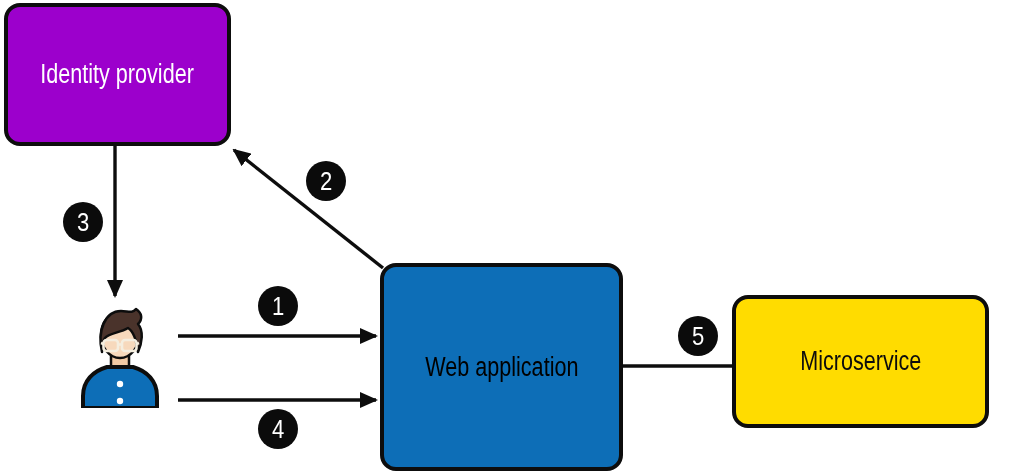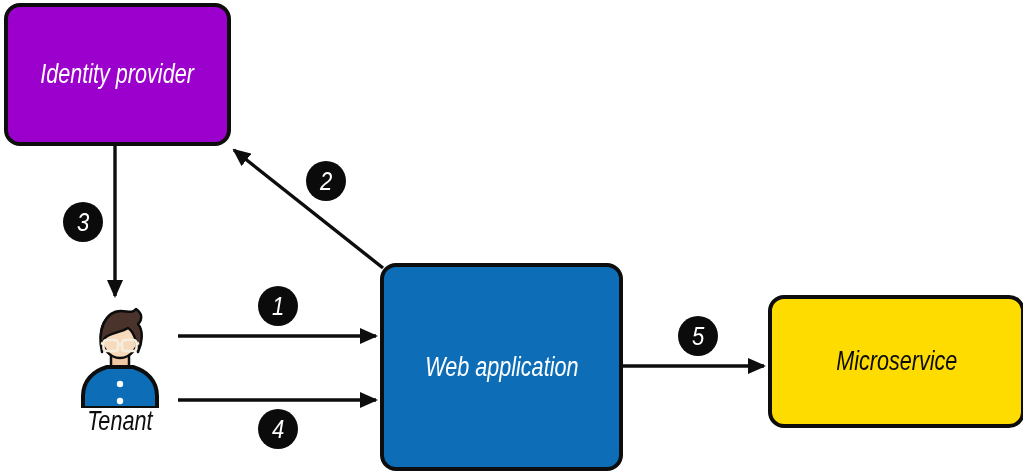--- a/index.html
+++ b/index.html
@@ -4,21 +4,20 @@
 <style>
   html, body { margin: 0; padding: 0; background: #ffffff; }
   body { font-family: "Liberation Sans", sans-serif; }
 
   .canvas {
     position: relative;
     width: 1023px;
     height: 474px;
     background: var(--color-background, #ffffff);
     overflow: hidden;
-    font-style: italic;
   }
 
   .node {
     position: absolute;
     box-sizing: border-box;
     border: 4px solid var(--color-ink, #0d0d0d);
     border-radius: 16px;
     display: flex;
     align-items: center;
     justify-content: center;
@@ -32,24 +31,24 @@
   }
 
   .node-identity {
     left: 4px; top: 3px; width: 227px; height: 143px;
     background: var(--color-identity-purple, #9c00cc);
     color: #ffffff;
   }
   .node-webapp {
     left: 380px; top: 263px; width: 243px; height: 208px;
     background: var(--color-webapp-blue, #0d6eb7);
-    color: #ffffff;
+    color: #000000;
   }
   .node-micro {
-    left: 768px; top: 295px; width: 257px; height: 133px;
+    left: 732px; top: 295px; width: 257px; height: 133px;
     background: var(--color-microservice-yellow, #ffdc00);
     color: var(--color-ink, #0d0d0d);
   }
 
   .arrows {
     position: absolute; left: 0; top: 0;
     pointer-events: none;
   }
 
   .badge {
@@ -153,23 +152,20 @@
 
     <g stroke="#f5eedf" stroke-width="2.6" fill="none">
       <rect x="27.5" y="35" width="14.5" height="11" rx="3"></rect>
       <rect x="46" y="35" width="14.5" height="11" rx="3"></rect>
       <path d="M42,39.5 L46,39.5"></path>
       <path d="M27.5,39 L25,38"></path>
       <path d="M60.5,39 L63,38"></path>
     </g>
   </svg>
 
-  <div class="label-tenant">
-    <span class="label">Tenant</span>
-  </div>
 
 
   <div class="badge badge-1">
     <span class="digit">1</span>
   </div>
   <div class="badge badge-2">
     <span class="digit">2</span>
   </div>
   <div class="badge badge-3">
     <span class="digit">3</span>

